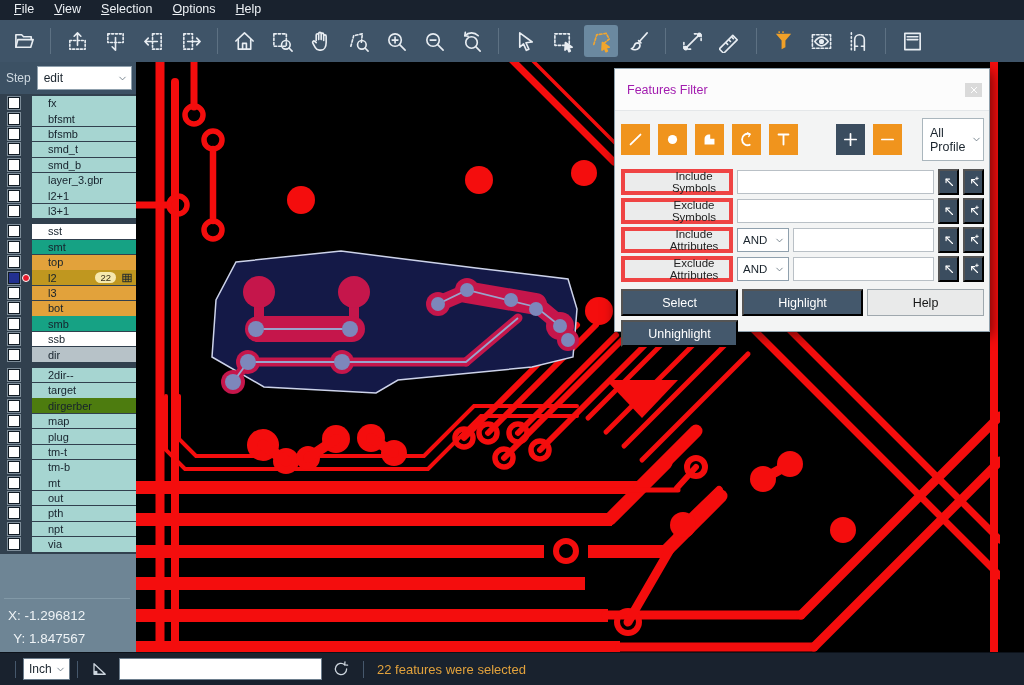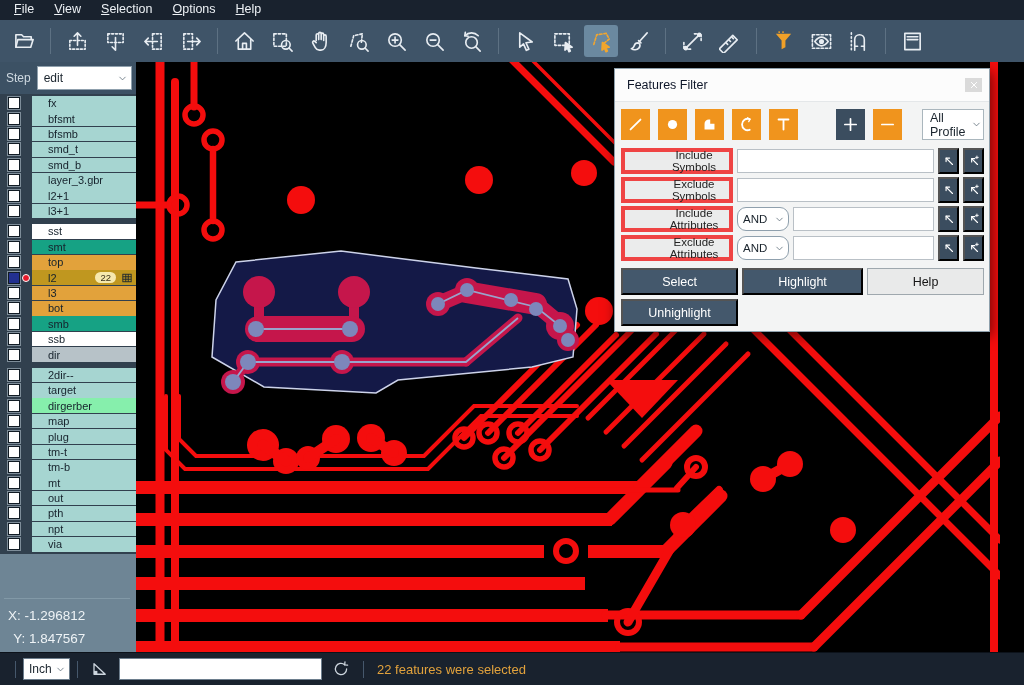--- a/index.html
+++ b/index.html
@@ -46,33 +46,33 @@
   .side-bottom { flex:1; background:#6e8595; margin-top:2px; position:relative; }
   .panel-line { position:absolute; top:44px; left:4px; right:6px; height:1px; background:#8299a7; }
   .xy { position:absolute; top:50px; left:8px; color:#eef3f6; font-size:13.5px; line-height:23px; }
 
   
   .canvas-wrap { position:relative; width:864px; height:590px; background:#000; overflow:hidden; }
   .canvas-wrap svg.pcb { display:block; }
 
   
   .dialog { position:absolute; left:478px; top:6px; width:376px; height:264px; background:#f3f4f4; border:1px solid #8ea0ac; box-shadow:2px 4px 12px rgba(0,0,0,.55); font-size:12px; }
-  .dlg-title { height:33px; background:#fcfcfc; border-bottom:1px solid #e4e7e9; color:#0f172a; padding-left:12px; display:flex; align-items:center; font-size:12.5px; }
+  .dlg-title { height:42px; background:#fcfcfc; border-bottom:1px solid #e4e7e9; color:#a21caf; padding-left:12px; display:flex; align-items:center; font-size:12.5px; }
   .dlg-close { margin-left:auto; margin-right:7px; width:17px; height:14px; background:#dadada; color:#fff; display:flex; align-items:center; justify-content:center; }
   .dlg-close svg { width:8px; height:8px; }
   .dlg-icons { display:flex; align-items:center; padding:7px 6px 5px 6px; }
   .fbtn { width:29px; height:31px; display:flex; align-items:center; justify-content:center; color:#fff; margin-right:8px; flex:none; }
   .fbtn svg { width:17px; height:17px; }
   .fbtn.orange { background:#f0941d; }
   .fbtn.dark { background:#3b4d5f; }
   .fbtn.add { margin-left:30px; }
-  .profile-combo { margin-left:12px; width:90px; height:31px; padding-left:7px; border:1px solid #aab6bd; font-size:12.5px; }
+  .profile-combo { margin-left:12px; width:90px; height:43px; padding-left:7px; border:1px solid #aab6bd; font-size:12.5px; }
   .frow { display:flex; align-items:center; margin:3px 5px 3px 6px; height:26px; }
   .flabel { width:112px; height:26px; background:#ebecec; border:4px solid #ef4444; font-size:11.5px; color:#222; display:flex; align-items:center; justify-content:center; flex:none; margin-right:4px;padding-left:34px; }
-  .and-combo { width:52px; height:24px; padding-left:5px; margin-right:4px; flex:none; font-size:11.5px;border-radius:9px; }
+  .and-combo { width:52px; height:24px; padding-left:5px; margin-right:4px; flex:none; font-size:11.5px; }
   .frow input { flex:1; min-width:0; height:24px; border:1px solid #b9c0c6; background:#fff; padding:0 4px; font-size:12px; color:#222; }
   .abtn { width:21px; height:26px; background:#3b4d5f; color:#fff; display:flex; align-items:center; justify-content:center; margin-left:4px; flex:none; }
   .abtn svg { width:14px; height:14px; }
   .dlg-actions { margin:7px 5px 0 6px; display:grid; grid-template-columns:117px 121px 1fr; gap:4px; }
   .act { height:27px; font-size:12.5px; display:flex; align-items:center; justify-content:center; }
   .act.dark { background:#44586c; color:#fff; }
   .act.light { background:#e9eaea; border:1px solid #9fa8ae; color:#151515; }
 
   
   .statusbar { height:33px; background:#19222e; display:flex; align-items:center; padding:0 8px; flex:none; border-top:1px solid #0c121a; }
@@ -405,21 +405,21 @@
             <span class="lname" style="background:#a6d5d1">2dir--</span>
           </div>
           <div class="lrow">
             <span class="cb"></span>
             <span class="dotcell"></span>
             <span class="lname" style="background:#a6d5d1">target</span>
           </div>
           <div class="lrow">
             <span class="cb"></span>
             <span class="dotcell"></span>
-            <span class="lname" style="background:#86efac">dirgerber</span>
+            <span class="lname" style="background:#4d7c0f">dirgerber</span>
           </div>
           <div class="lrow">
             <span class="cb"></span>
             <span class="dotcell"></span>
             <span class="lname" style="background:#a6d5d1">map</span>
           </div>
           <div class="lrow">
             <span class="cb"></span>
             <span class="dotcell"></span>
             <span class="lname" style="background:#a6d5d1">plug</span>

